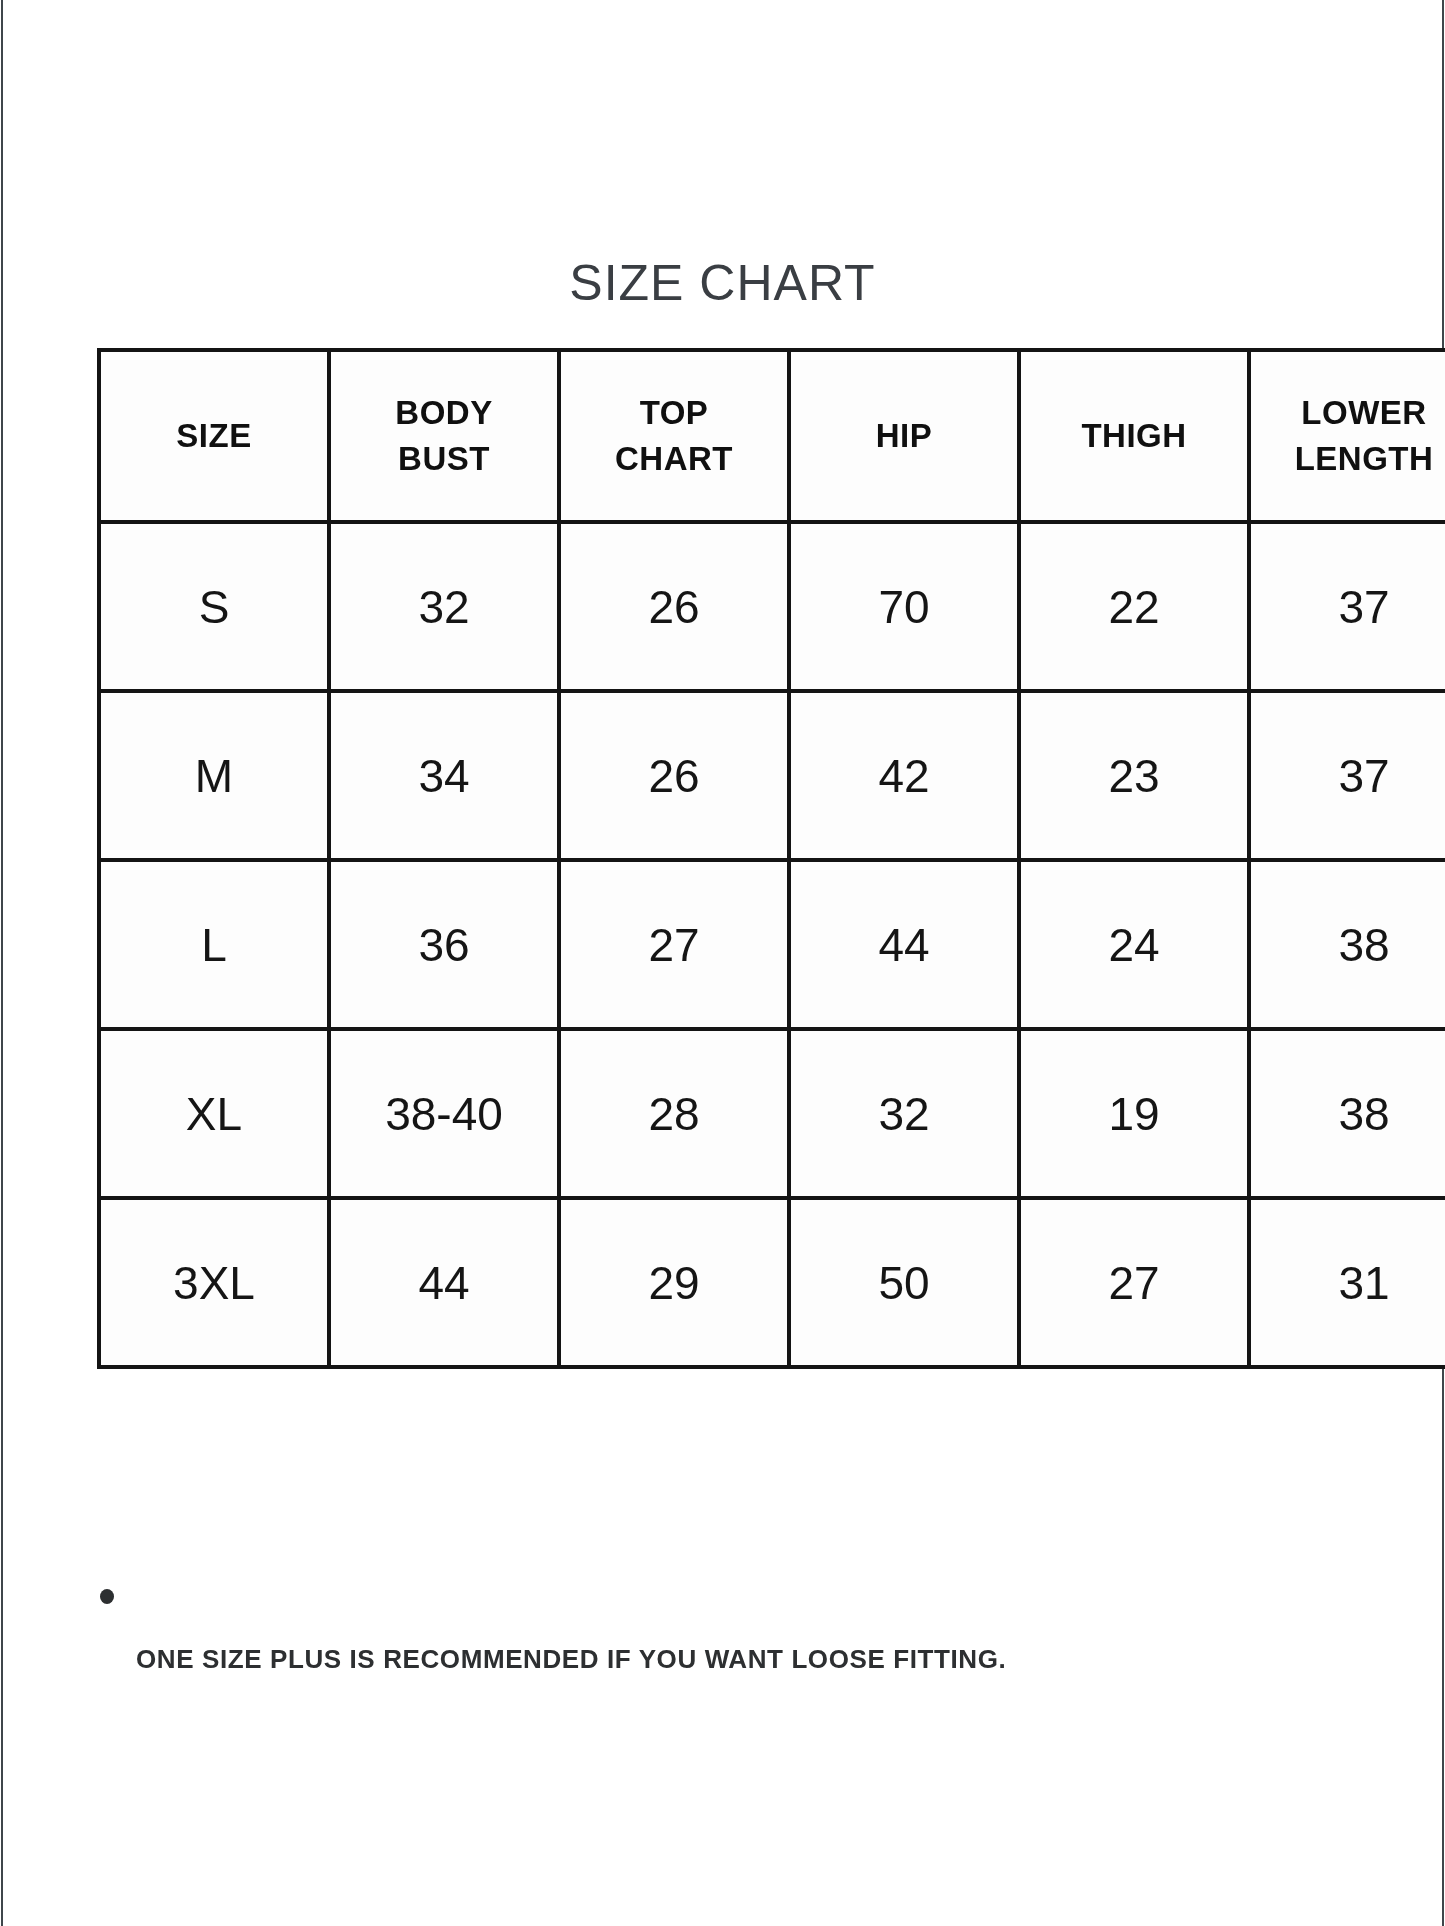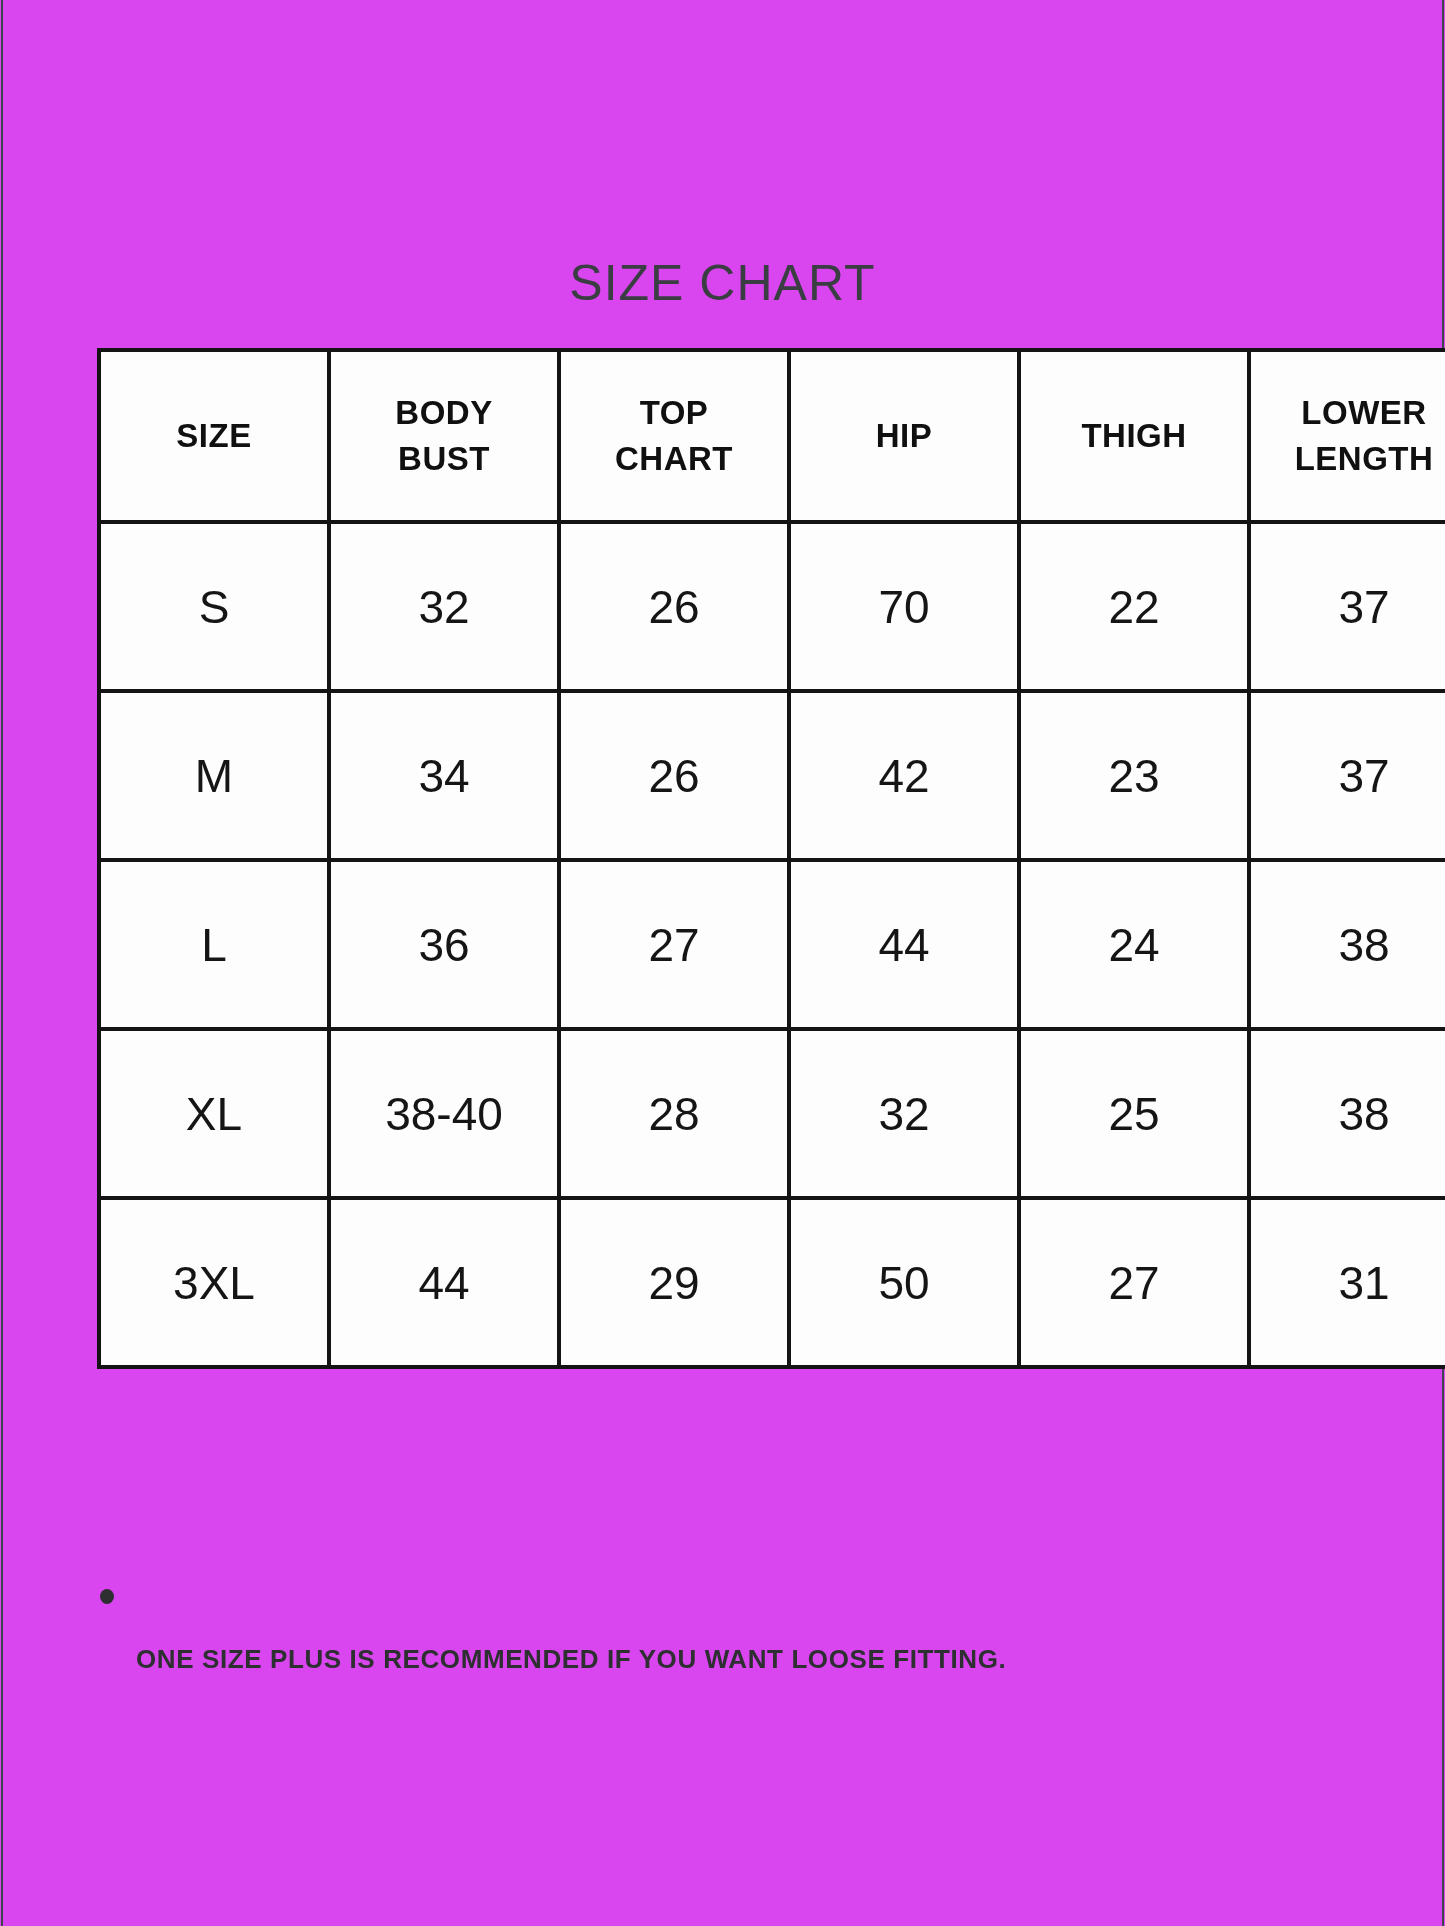--- a/index.html
+++ b/index.html
@@ -4,21 +4,21 @@
 <style>
   * { margin: 0; padding: 0; box-sizing: border-box; }
   html, body { background: #c9ced2; }
   body { font-family: "Liberation Sans", sans-serif; }
 
   .page {
     position: relative;
     width: 1445px;
     height: 1926px;
     margin: 0 auto;
-    background: #d946ef;
+    background: #ffffff;
     overflow: hidden;
   }
 
   .edge-line {
     position: absolute;
     top: 0;
     width: 2px;
     height: 100%;
     background: #3f464b;
   }
@@ -144,21 +144,21 @@
         <td>27</td>
         <td>44</td>
         <td>24</td>
         <td>38</td>
       </tr>
       <tr>
         <td>XL</td>
         <td>38-40</td>
         <td>28</td>
         <td>32</td>
-        <td>25</td>
+        <td>19</td>
         <td>38</td>
       </tr>
       <tr>
         <td>3XL</td>
         <td>44</td>
         <td>29</td>
         <td>50</td>
         <td>27</td>
         <td>31</td>
       </tr>

